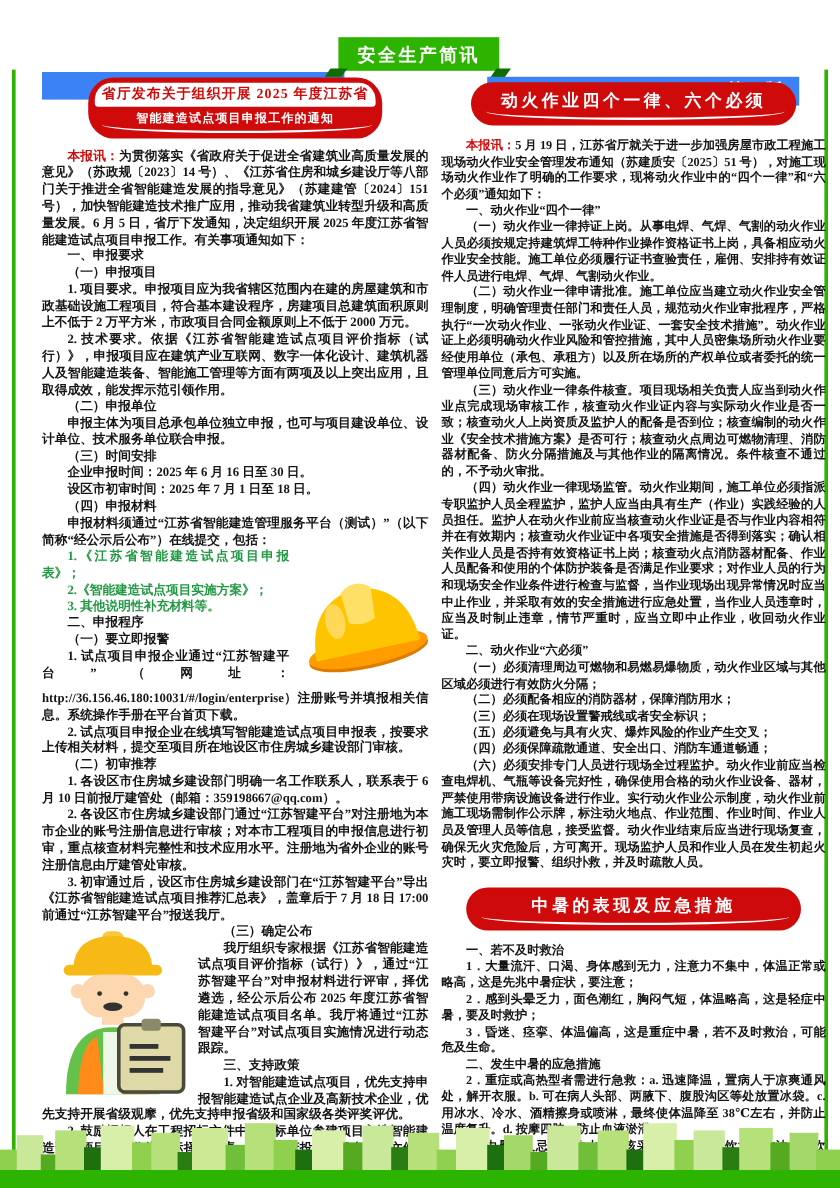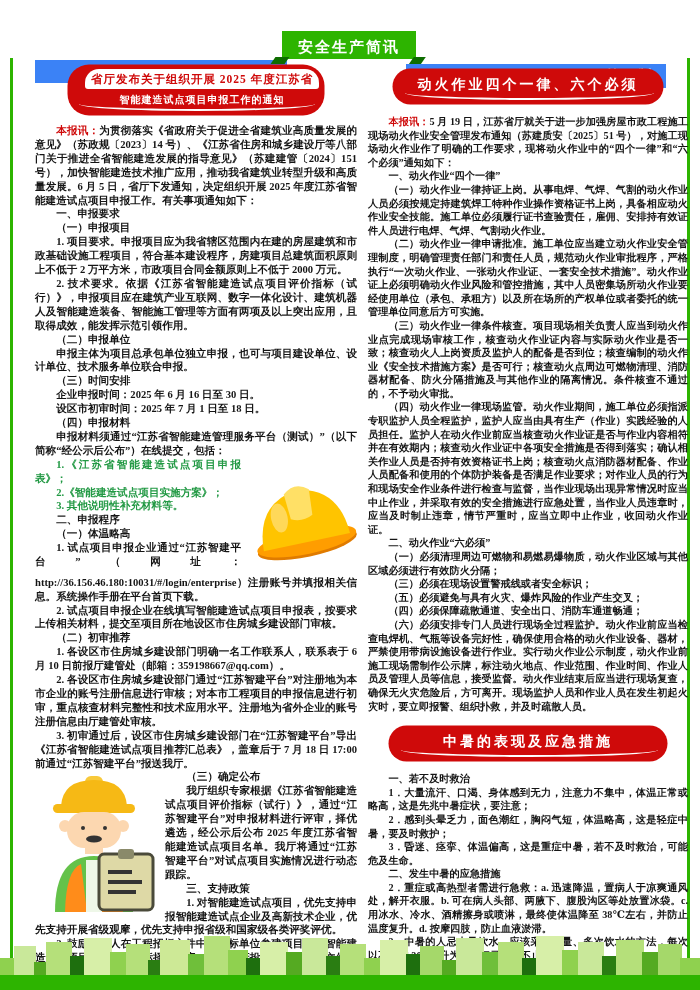--- a/index.html
+++ b/index.html
@@ -26,21 +26,21 @@
   .htab::after{content:"";position:absolute;right:-7px;bottom:-6px;width:12px;height:8px;
     background:#0e6d00;transform:skewX(-35deg);}
   
   .col{position:absolute;text-align:justify;}
   .col-left{left:35px;top:64px;width:322px;font-size:10.6px;line-height:13.9px;}
   .col-right{left:368px;top:70px;width:320px;font-size:10.2px;line-height:13.6px;}
   
   .banner{position:relative;background:#cf0a0a;border-radius:20px;box-shadow:0 0 0 1.5px #cf0a0a;}
   .banner .swoosh{position:absolute;left:4%;right:3%;bottom:3px;height:12px;
     border-bottom:2px solid #ffffff;border-radius:50%;}
-  .banner-two{width:234px;margin:2px auto 10px auto;padding:3px 4px 4px 16px;}
+  .banner-two{width:234px;margin:2px auto 10px auto;padding:3px 4px 4px 4px;}
   .banner-two .bline1{background:#ffffff;color:#cf0a0a;border-radius:14px 14px 3px 3px;
     font-size:11.5px;line-height:20px;text-align:center;letter-spacing:1px;}
   .banner-two .bline2{color:#ffffff;font-size:10px;line-height:21px;text-align:center;letter-spacing:1px;}
   .banner-one{height:33px;margin:0 auto 12px auto;text-align:center;}
   .banner-one .btext{color:#ffffff;font-size:14px;line-height:30px;letter-spacing:3px;}
   .b1{width:268px;font-family:Liberation Mono, monospace;}
   .b2{width:276px;margin-top:14px;}
   
   .blk{text-indent:2em;}
   .blk.pg{color:#229944;}
@@ -102,21 +102,21 @@
           <path d="M46 30 q14 -12 28 0 l-2 28 q-12 6 -24 0 Z" fill="#ffe066"></path>
           <ellipse cx="36" cy="54" rx="9" ry="16" fill="#ffffff" opacity="0.35"></ellipse>
         </g>
       </svg>
     </div>
     <div class="blocks">
         <div class="blk pg">1.《江苏省智能建造试点项目申报表》；</div>
         <div class="blk pg">2.《智能建造试点项目实施方案》；</div>
         <div class="blk pg">3. 其他说明性补充材料等。</div>
         <div class="blk h">二、申报程序</div>
-        <div class="blk h">（一）体温略高</div>
+        <div class="blk h">（一）要立即报警</div>
         <div class="blk p">1. 试点项目申报企业通过“江苏智建平台”（网址：http://36.156.46.180:10031/#/login/enterprise）注册账号并填报相关信息。系统操作手册在平台首页下载。</div>
         <div class="blk p">2. 试点项目申报企业在线填写智能建造试点项目申报表，按要求上传相关材料，提交至项目所在地设区市住房城乡建设部门审核。</div>
         <div class="blk h">（二）初审推荐</div>
         <div class="blk p">1. 各设区市住房城乡建设部门明确一名工作联系人，联系表于 6 月 10 日前报厅建管处（邮箱：359198667@qq.com）。</div>
         <div class="blk p">2. 各设区市住房城乡建设部门通过“江苏智建平台”对注册地为本市企业的账号注册信息进行审核；对本市工程项目的申报信息进行初审，重点核查材料完整性和技术应用水平。注册地为省外企业的账号注册信息由厅建管处审核。</div>
         <div class="blk p">3. 初审通过后，设区市住房城乡建设部门在“江苏智建平台”导出《江苏省智能建造试点项目推荐汇总表》，盖章后于 7 月 18 日 17:00 前通过“江苏智建平台”报送我厅。</div>
       </div>
 
     <div class="float-left-box">
       <svg viewBox="0 0 124 140" xmlns="http://www.w3.org/2000/svg">
@@ -159,20 +159,21 @@
     </div>
     <div class="blocks">
         <div class="blk lead"><span class="lead-label">本报讯：</span>5 月 19 日，江苏省厅就关于进一步加强房屋市政工程施工现场动火作业安全管理发布通知（苏建质安〔2025〕51 号），对施工现场动火作业作了明确的工作要求，现将动火作业中的“四个一律”和“六个必须”通知如下：</div>
         <div class="blk h">一、动火作业“四个一律”</div>
         <div class="blk p">（一）动火作业一律持证上岗。从事电焊、气焊、气割的动火作业人员必须按规定持建筑焊工特种作业操作资格证书上岗，具备相应动火作业安全技能。施工单位必须履行证书查验责任，雇佣、安排持有效证件人员进行电焊、气焊、气割动火作业。</div>
         <div class="blk p">（二）动火作业一律申请批准。施工单位应当建立动火作业安全管理制度，明确管理责任部门和责任人员，规范动火作业审批程序，严格执行“一次动火作业、一张动火作业证、一套安全技术措施”。动火作业证上必须明确动火作业风险和管控措施，其中人员密集场所动火作业要经使用单位（承包、承租方）以及所在场所的产权单位或者委托的统一管理单位同意后方可实施。</div>
         <div class="blk p">（三）动火作业一律条件核查。项目现场相关负责人应当到动火作业点完成现场审核工作，核查动火作业证内容与实际动火作业是否一致；核查动火人上岗资质及监护人的配备是否到位；核查编制的动火作业《安全技术措施方案》是否可行；核查动火点周边可燃物清理、消防器材配备、防火分隔措施及与其他作业的隔离情况。条件核查不通过的，不予动火审批。</div>
         <div class="blk p">（四）动火作业一律现场监管。动火作业期间，施工单位必须指派专职监护人员全程监护，监护人应当由具有生产（作业）实践经验的人员担任。监护人在动火作业前应当核查动火作业证是否与作业内容相符并在有效期内；核查动火作业证中各项安全措施是否得到落实；确认相关作业人员是否持有效资格证书上岗；核查动火点消防器材配备、作业人员配备和使用的个体防护装备是否满足作业要求；对作业人员的行为和现场安全作业条件进行检查与监督，当作业现场出现异常情况时应当中止作业，并采取有效的安全措施进行应急处置，当作业人员违章时，应当及时制止违章，情节严重时，应当立即中止作业，收回动火作业证。</div>
         <div class="blk h">二、动火作业“六必须”</div>
         <div class="blk p">（一）必须清理周边可燃物和易燃易爆物质，动火作业区域与其他区域必须进行有效防火分隔；</div>
+        <div class="blk p">（二）必须配备相应的消防器材，保障消防用水；</div>
         <div class="blk p">（三）必须在现场设置警戒线或者安全标识；</div>
         <div class="blk p">（五）必须避免与具有火灾、爆炸风险的作业产生交叉；</div>
         <div class="blk p">（四）必须保障疏散通道、安全出口、消防车通道畅通；</div>
         <div class="blk p">（六）必须安排专门人员进行现场全过程监护。动火作业前应当检查电焊机、气瓶等设备完好性，确保使用合格的动火作业设备、器材，严禁使用带病设施设备进行作业。实行动火作业公示制度，动火作业前施工现场需制作公示牌，标注动火地点、作业范围、作业时间、作业人员及管理人员等信息，接受监督。动火作业结束后应当进行现场复查，确保无火灾危险后，方可离开。现场监护人员和作业人员在发生初起火灾时，要立即报警、组织扑救，并及时疏散人员。</div>
       </div>
 
     <div class="banner banner-one b2">
       <span class="btext">中暑的表现及应急措施</span>
       <div class="swoosh"></div>
     </div>

